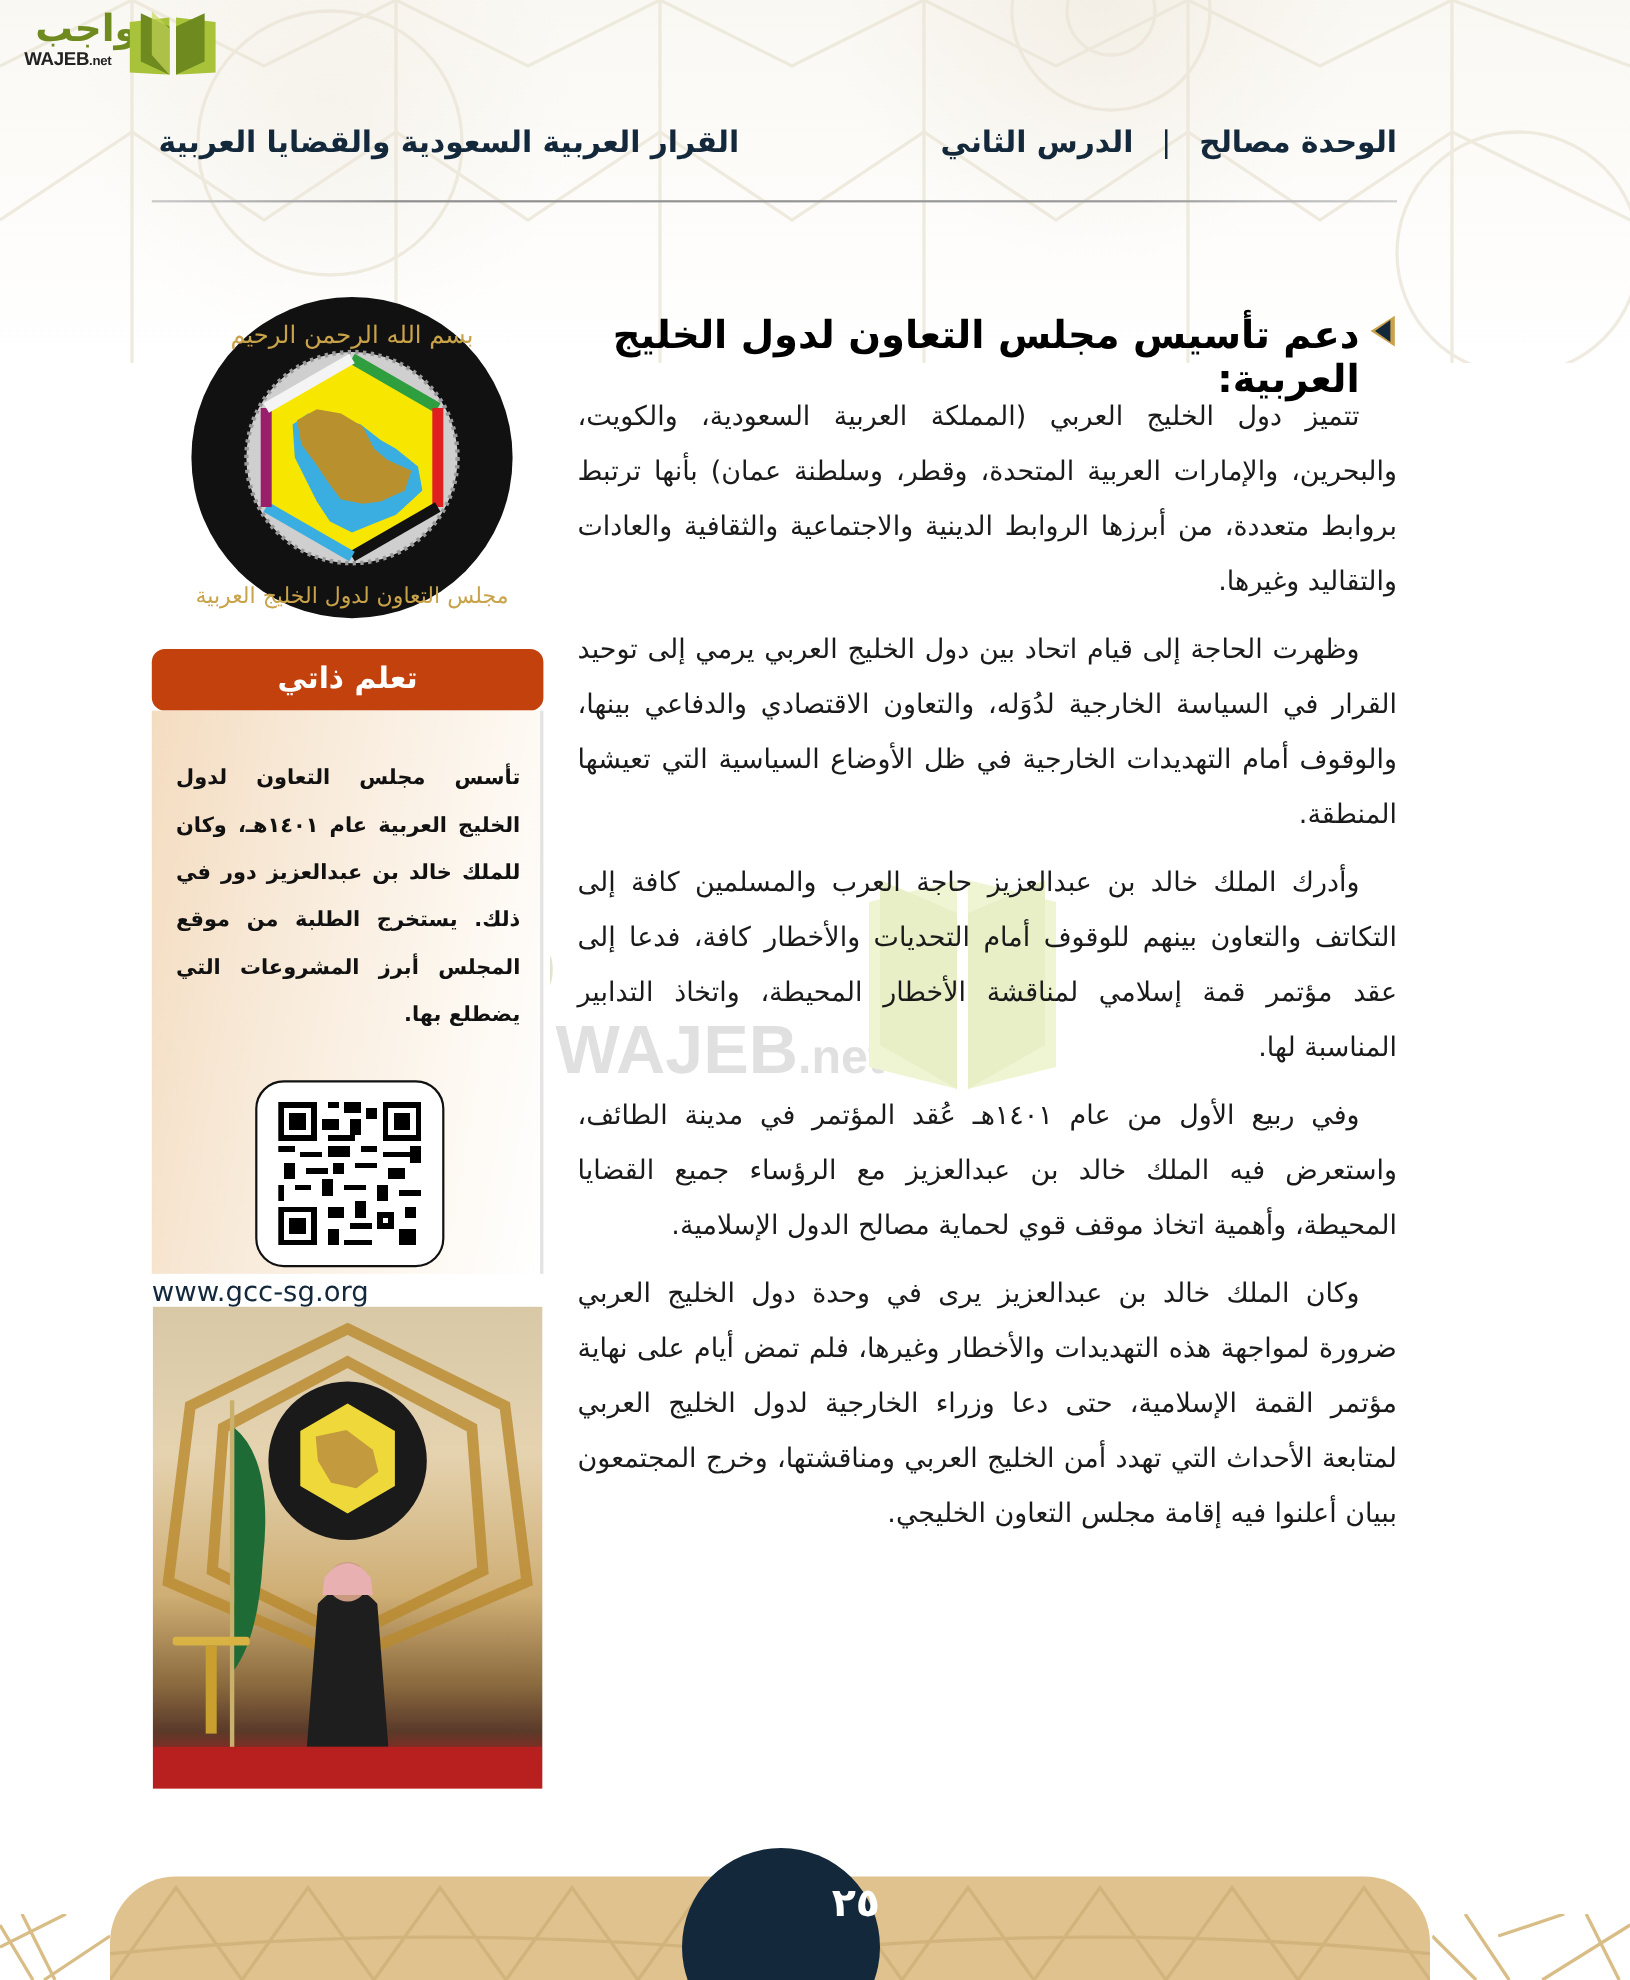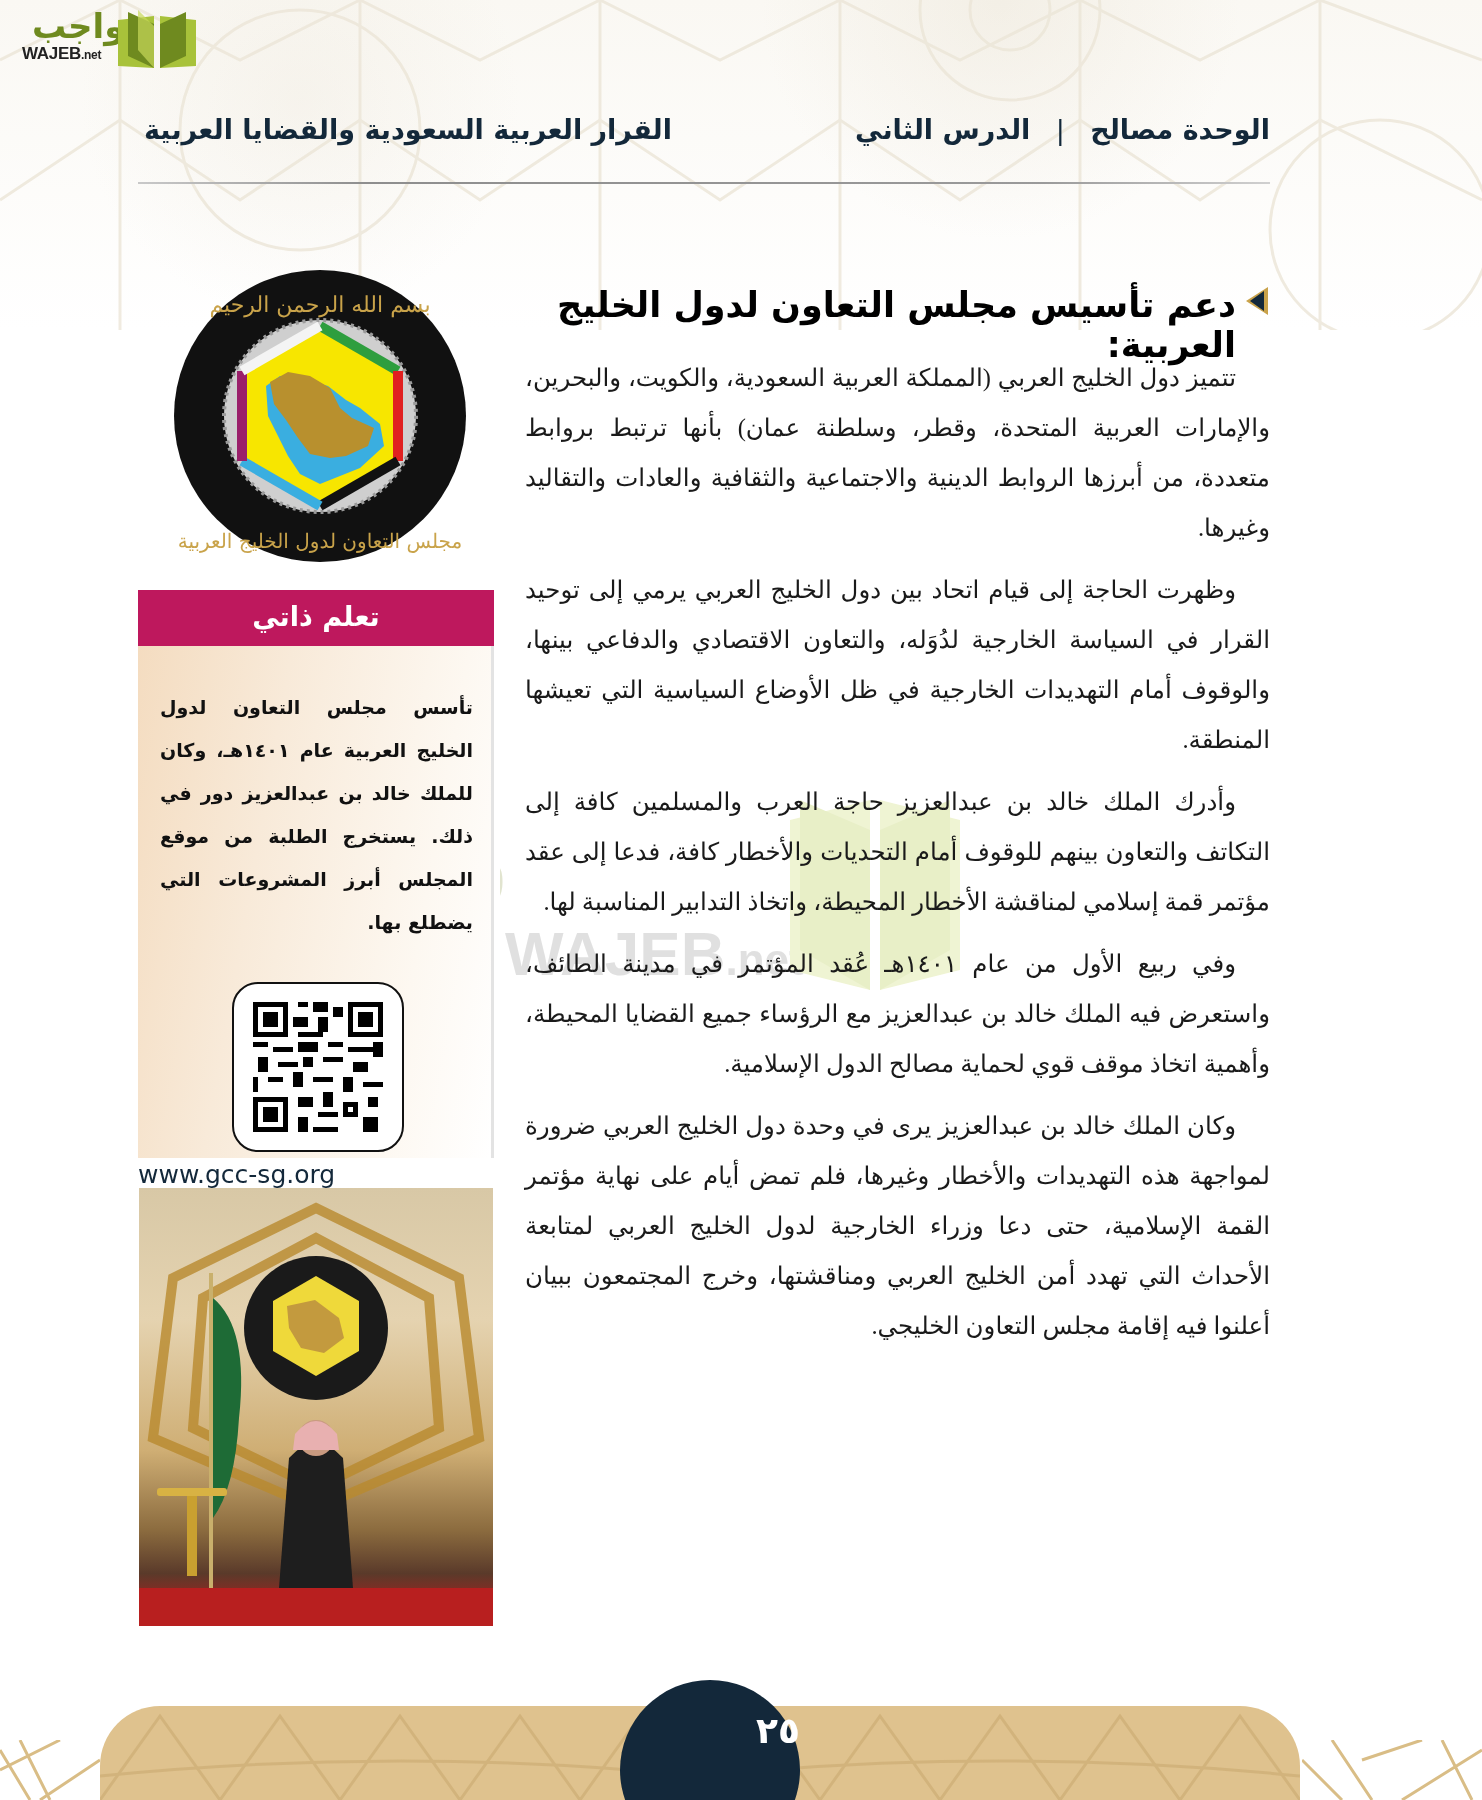--- a/index.html
+++ b/index.html
@@ -28,30 +28,30 @@
   .header-right { position: absolute; right: 0; top: 10px; direction: rtl; font: bold 27px "DejaVu Sans", sans-serif; color: #13283a; white-space: nowrap; }
   .header-right .sep { display: inline-block; margin: 0 16px; font-weight: normal; }
   .header-left { position: absolute; left: 6px; top: 10px; direction: rtl; font: bold 27px "DejaVu Sans", sans-serif; color: #13283a; white-space: nowrap; }
   .header-rule { position: absolute; left: 138px; width: 1132px; top: 182px; height: 2px; background: linear-gradient(90deg, #c9c9c9, #8e8e8e 20%, #9a9a9a 80%, #d0d0d0); z-index: 2; }
 
   
   .main { position: absolute; left: 525px; width: 745px; top: 285px; direction: rtl; z-index: 2; }
   .section-title { display: flex; gap: 8px; font: bold 35px "DejaVu Sans", sans-serif; color: #000000; height: 60px; }
   .section-title .bullet { width: 26px; height: 32px; flex: none; }
   .para { font: 24.5px "DejaVu Sans", sans-serif; line-height: 50px; color: #1a1a1a; text-align: justify; text-align-last: right; margin-top: 8px; }
-  .para.indent { text-indent: 34px; font-family: Liberation Serif, serif; }
+  .para.indent { text-indent: 34px; }
   .para + .para { margin-top: 12px; }
 
   
   .watermark { position: absolute; left: 500px; top: 800px; width: 500px; height: 190px; z-index: 1; opacity: 0.55; }
 
   
   .gcc-logo { position: absolute; left: 170px; top: 268px; width: 300px; height: 296px; z-index: 2; }
   .box { position: absolute; left: 138px; width: 356px; top: 590px; height: 568px; z-index: 2; }
-  .box-head { height: 56px; background: #be185d; color: #fff; direction: rtl; font: bold 27px "DejaVu Sans", sans-serif; text-align: center; line-height: 54px; }
+  .box-head { height: 56px; background: #c2410c; color: #fff; direction: rtl; font: bold 27px "DejaVu Sans", sans-serif; text-align: center; line-height: 54px; border-radius: 12px; }
   .box-body { position: absolute; top: 56px; left: 0; right: 0; bottom: 0;
     background: linear-gradient(100deg, #f4dcc0 0%, #f8ead9 35%, #fdf8f1 75%, #ffffff 100%);
     border-right: 3px solid #e3e3e3; }
   .box-text { position: absolute; top: 40px; left: 22px; right: 18px; direction: rtl; text-align: justify; text-align-last: right; font: bold 19px "DejaVu Sans", sans-serif; line-height: 43px; color: #111; }
   .qr { position: absolute; left: 94px; top: 336px; width: 172px; height: 170px; border: 2.5px solid #111; border-radius: 26px; background: #fff; }
   .qr svg { position: absolute; left: 19px; top: 17px; }
   .qr-url { position: absolute; left: 0; right: 0; top: 514px; text-align: left; font: 25px "DejaVu Sans", sans-serif; color: #13283a; }
 
   
   .photo { position: absolute; left: 139px; top: 1188px; width: 354px; height: 438px; z-index: 2; overflow: hidden;

